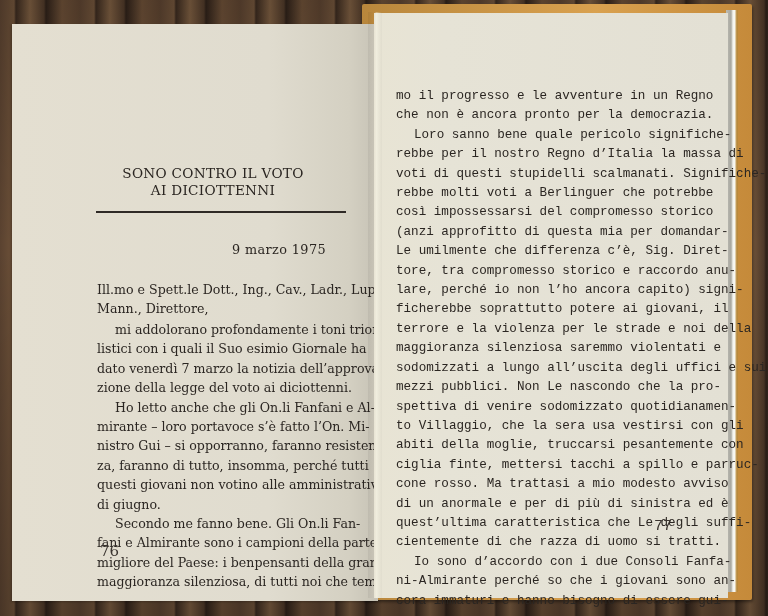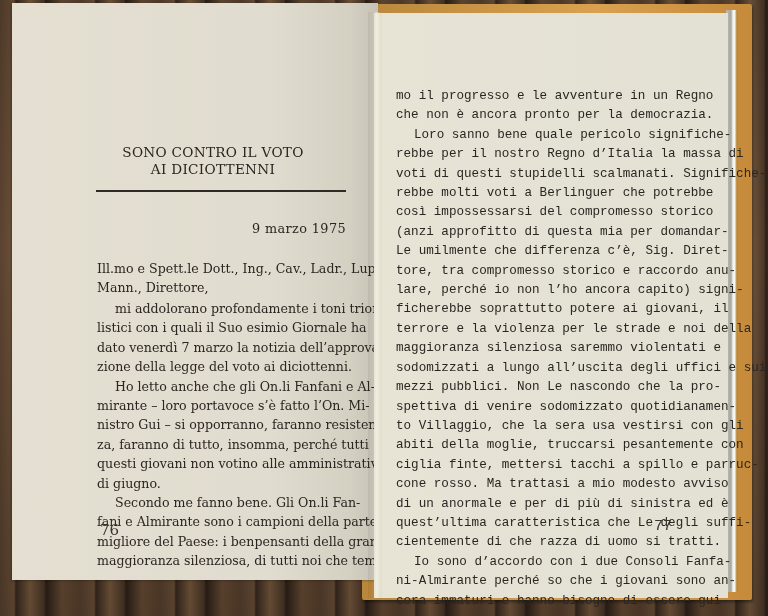--- a/index.html
+++ b/index.html
@@ -26,42 +26,42 @@
       background: linear-gradient(90deg, #bdbcb4 0px, #a8a79f 5px, #f4f4ee 7px, #f8f8f2 9px, #c6a060 10px, #b3812f 12px);
     }
     .page {
       position: absolute;
       box-sizing: border-box;
       color: #2b2622;
       font-size: 12.6px;
       line-height: 19.4px;
     }
     .page-left {
-      left: 12px; top: 3px; width: 366px; height: 577px;
+      left: 12px; top: 24px; width: 366px; height: 577px;
       background: linear-gradient(90deg, #e4dfd1 0%, #e0dccf 70%, #d4d0c2 92%, #c6c2b5 100%);
       box-shadow: -1px 1px 2px rgba(0,0,0,0.25);
     }
     .page-right {
       left: 374px; top: 13px; width: 354px; height: 585px;
       background: linear-gradient(90deg, #e8e4d4 0%, #e6e3d6 20%, #e3e0d4 100%);
     }
     .gutter {
       position: absolute; left: 368px; top: 12px; width: 14px; height: 586px;
       background: linear-gradient(90deg, rgba(0,0,0,0.06), rgba(0,0,0,0.0) 45%, rgba(255,255,240,0.35) 60%, rgba(0,0,0,0.03));
     }
     .chapter-title {
       position: absolute; left: 70px; top: 141px; width: 262px;
       text-align: center; font-size: 13.6px; line-height: 17px; letter-spacing: 0.3px;
       color: #2a2521;
     }
     .title-rule {
       position: absolute; left: 84px; top: 187px; width: 250px; height: 1.5px; background: #2f2a26;
     }
     .date {
-      position: absolute; left: 200px; top: 216px; width: 134px; text-align: right;
+      position: absolute; left: 200px; top: 216px; width: 134px; text-align: center;
       font-size: 12.8px; letter-spacing: 0.4px;
     }
     .text-block { position: absolute; }
     .text-block p { margin: 0; }
     .line { display: block; white-space: nowrap; text-align: justify; text-align-last: justify; }
     .line.last { text-align-last: left; }
     .indent { padding-left: 18px; }
     .left-salutation { left: 85px; top: 256px; width: 250px; }
     .left-body { left: 85px; top: 296px; width: 250px; }
     .right-body { left: 396px; top: 75px; width: 280px; }

